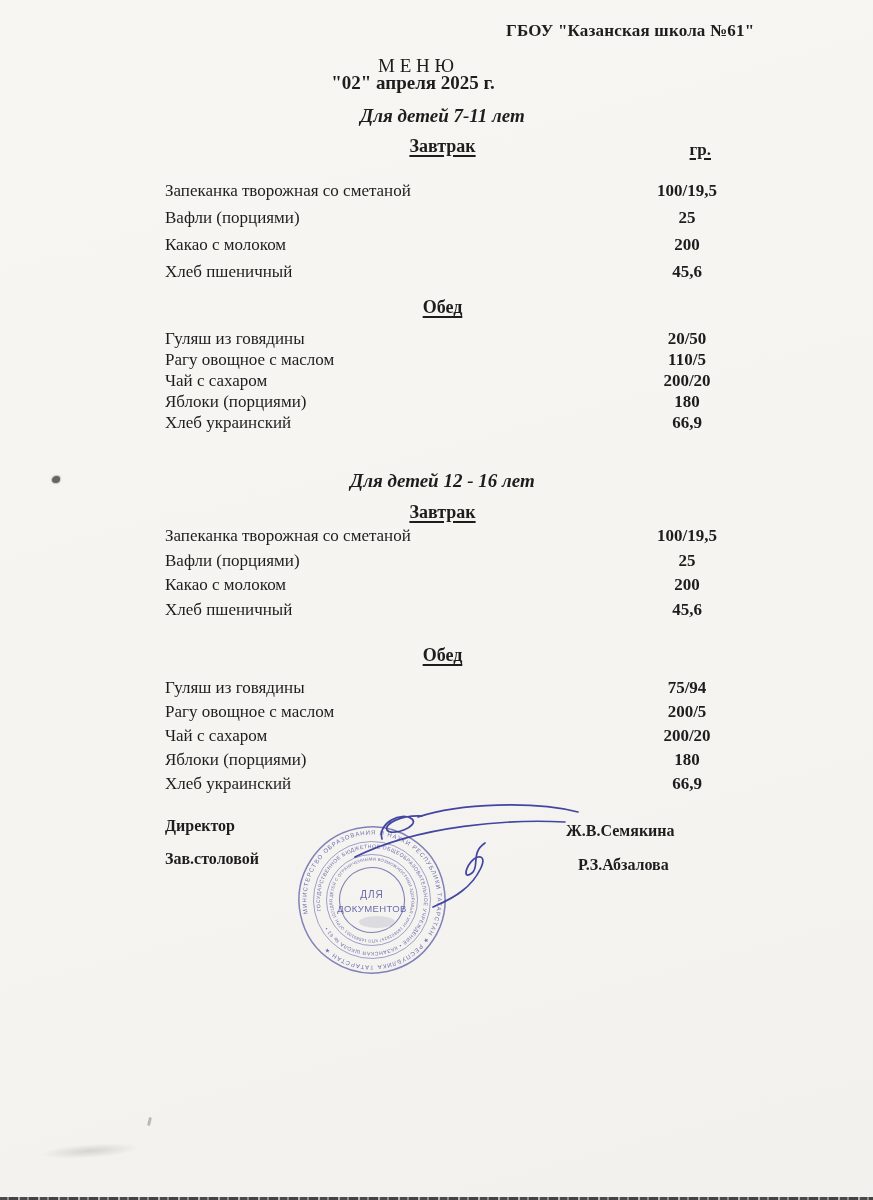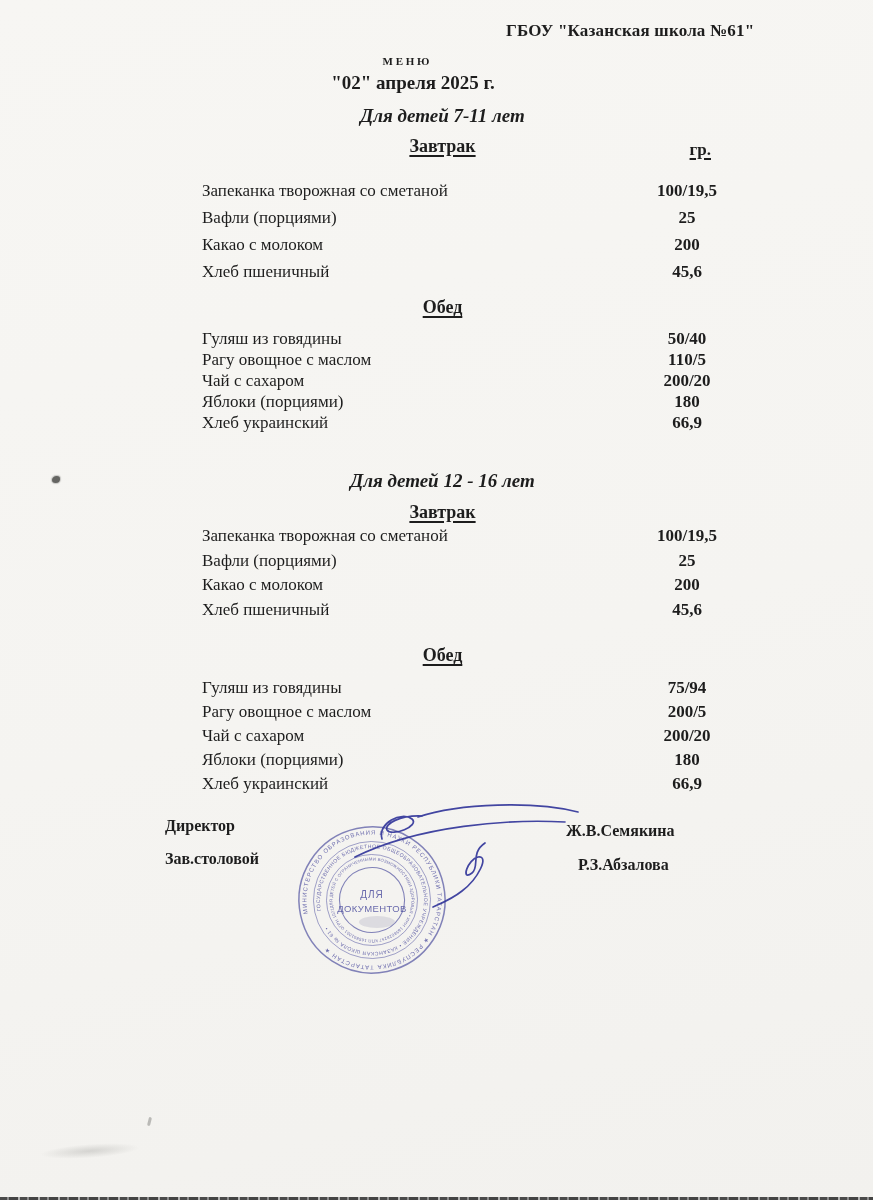--- a/index.html
+++ b/index.html
@@ -6,34 +6,34 @@
   .page{
     position:relative;
     width:873px;height:1200px;
     margin:0 auto;
     background:linear-gradient(165deg,#f7f6f3 0%,#f5f4f1 55%,#f2f1ee 100%);
     font-family:"Liberation Serif","DejaVu Serif",serif;
     color:#1d1d1d;
     overflow:hidden;
   }
   .school{position:absolute;top:21px;left:506px;font-size:17px;font-weight:bold;letter-spacing:.2px;}
-  .doc-title{position:absolute;top:55px;left:346px;width:120px;text-align:center;font-size:11px;font-weight:bold;}
+  .doc-title{position:absolute;top:55px;left:356px;width:120px;text-align:center;font-size:19px;font-weight:normal;}
   .doc-date{position:absolute;top:72px;left:293px;width:240px;text-align:center;font-size:19px;font-weight:bold;}
   .age{position:absolute;left:6px;width:873px;text-align:center;font-size:19px;font-weight:bold;font-style:italic;}
   .age1{top:105px}.age2{top:470px}
   .meal{position:absolute;left:6px;width:873px;text-align:center;font-size:18px;font-weight:bold;
         text-decoration:underline;text-decoration-thickness:1.5px;text-underline-offset:3px;}
   .t-b1{top:136px}.t-o1{top:297px}.t-b2{top:502px}.t-o2{top:645px}
   .grams{position:absolute;top:140px;left:659px;width:52px;text-align:right;font-size:17px;font-weight:bold;
          text-decoration:underline;text-decoration-thickness:1.5px;text-underline-offset:3px;}
   .rows{position:absolute;left:0;width:873px;}
   .rows-b1{top:181px}.rows-o1{top:329px}.rows-b2{top:526px}.rows-o2{top:678px}
   .rows-b1 .row{height:27px}.rows-o1 .row{height:21px}.rows-b2 .row{height:24.5px}.rows-o2 .row{height:24px}
   .row{position:relative;}
-  .nm{position:absolute;left:165px;top:0;font-size:17px;white-space:nowrap;margin-left:37px;}
+  .nm{position:absolute;left:165px;top:0;font-size:17px;white-space:nowrap;}
   .qty{position:absolute;left:621px;top:0;width:132px;text-align:center;font-size:17px;font-weight:bold;}
   .sig{position:absolute;left:0;width:873px;height:22px;font-size:16px;font-weight:bold;}
   .sig1{top:817px}.sig2{top:850px}
   .role{position:absolute;left:165px;}
   .sname{position:absolute;left:566px;top:5px;}
   .sig2 .sname{left:578px;top:6px;}
   .stamp{position:absolute;left:285px;top:818px;}
   .stamp text{font-family:"Liberation Sans","DejaVu Sans",sans-serif;}
   .pen{position:absolute;left:330px;top:793px;}
   .speck{position:absolute;left:52px;top:476px;width:8px;height:7px;background:#4c4c49;
@@ -74,21 +74,21 @@
     <div class="row">
         <span class="nm">Хлеб пшеничный</span>
         <span class="qty">45,6</span>
       </div>
   </div>
 
   <div class="meal t-o1">Обед</div>
   <div class="rows rows-o1">
     <div class="row">
         <span class="nm">Гуляш из говядины</span>
-        <span class="qty">50/40</span>
+        <span class="qty">20/50</span>
       </div>
     <div class="row">
         <span class="nm">Рагу овощное с маслом</span>
         <span class="qty">110/5</span>
       </div>
     <div class="row">
         <span class="nm">Чай с сахаром</span>
         <span class="qty">200/20</span>
       </div>
     <div class="row">

